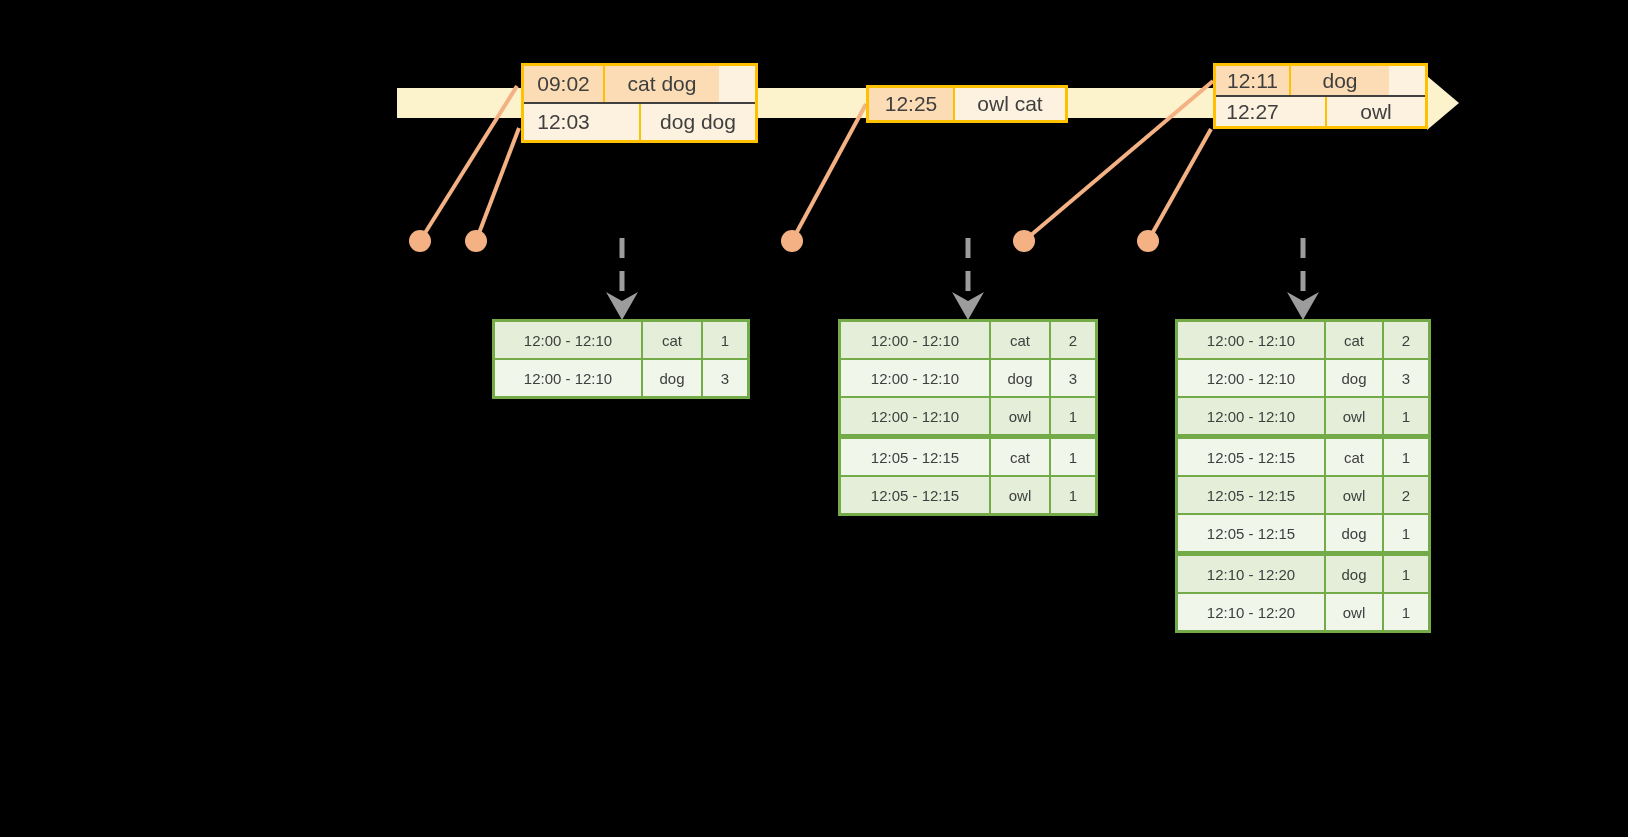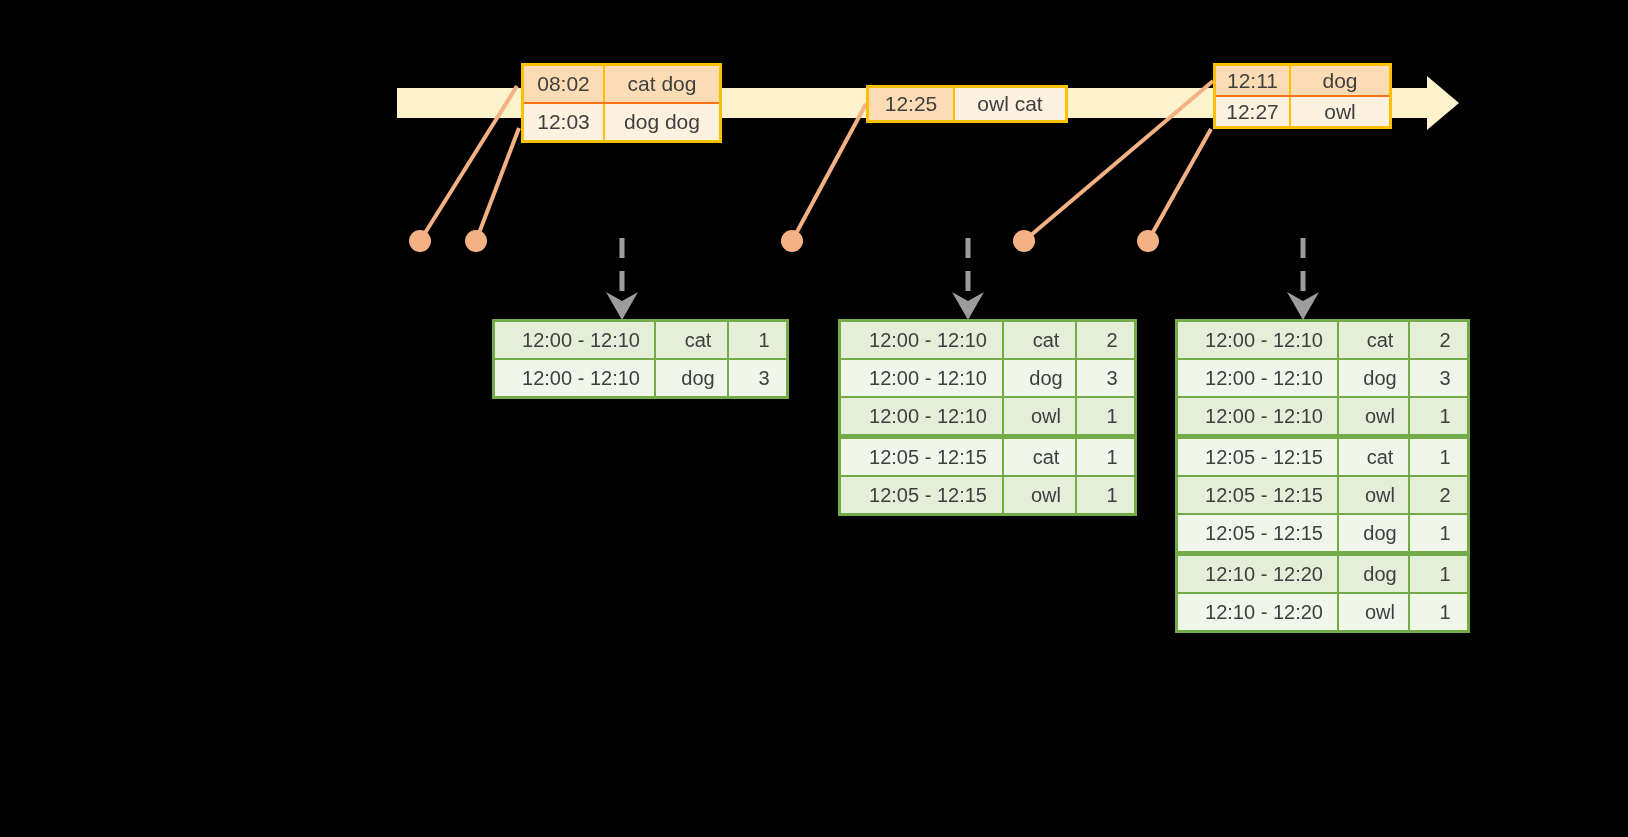--- a/index.html
+++ b/index.html
@@ -18,31 +18,31 @@
   svg.overlay{position:absolute;left:0;top:0;pointer-events:none;}
   .conn{stroke:#F4B183;stroke-width:4;}
   .dot{fill:#F4B183;}
   .dash{stroke:#9C9C9C;stroke-width:5;stroke-dasharray:20 13;}
   .dhead{fill:#9C9C9C;}
   
   .etable{position:absolute;border:3px solid #FFC000;background:#FDF1DF;}
   .erow{display:flex;height:36px;}
   .et2 .erow{height:32px;}
   .et3 .erow{height:29px;}
-  .erow + .erow{border-top:2px solid #f97316;}
+  .erow + .erow{border-top:2px solid #404040;gap:36px;}
   .ecell{display:flex;align-items:center;justify-content:center;font-size:21px;}
   .ecell + .ecell{border-left:2px solid #FFC000;}
   .shade-d{background:#FBDCB4;}
   .shade-l{background:#FDF1DF;}
   
   .gtable{position:absolute;border:3px solid #73AB49;background:#F1F6EB;}
   .grow{display:flex;height:36px;}
   .grow + .grow{border-top:2px solid #73AB49;}
   .grow.group-start{border-top-width:5px;}
-  .gcell{display:flex;align-items:center;justify-content:center;font-size:20px;padding-left:13px;}
+  .gcell{display:flex;align-items:center;justify-content:center;font-size:15px;}
   .gcell + .gcell{border-left:2px solid #73AB49;}
   .g-d{background:#E4EED8;}
   .g-l{background:#F1F6EB;}
 </style>
 </head>
 <body>
 
 <div id="canvas">
 
   <div class="band"></div>
@@ -66,21 +66,21 @@
       <path class="dhead" d="M622 320 L606 292 L622 301 L638 292 Z"></path>
       <line class="dash" x1="968" y1="238" x2="968" y2="298"></line>
       <path class="dhead" d="M968 320 L952 292 L968 301 L984 292 Z"></path>
       <line class="dash" x1="1303" y1="238" x2="1303" y2="298"></line>
       <path class="dhead" d="M1303 320 L1287 292 L1303 301 L1319 292 Z"></path>
     </g>
   </svg>
 
   <div class="etable et1" style="left:521px;top:63px;">
     <div class="erow">
-      <div class="ecell shade-d" style="width:79px">08:02</div>
+      <div class="ecell shade-d" style="width:79px">09:02</div>
       <div class="ecell shade-d" style="width:114px">cat dog</div>
     </div>
     <div class="erow">
       <div class="ecell shade-l" style="width:79px">12:03</div>
       <div class="ecell shade-l" style="width:114px">dog dog</div>
     </div>
   </div>
 
   <div class="etable et2" style="left:866px;top:85px;">
     <div class="erow">

